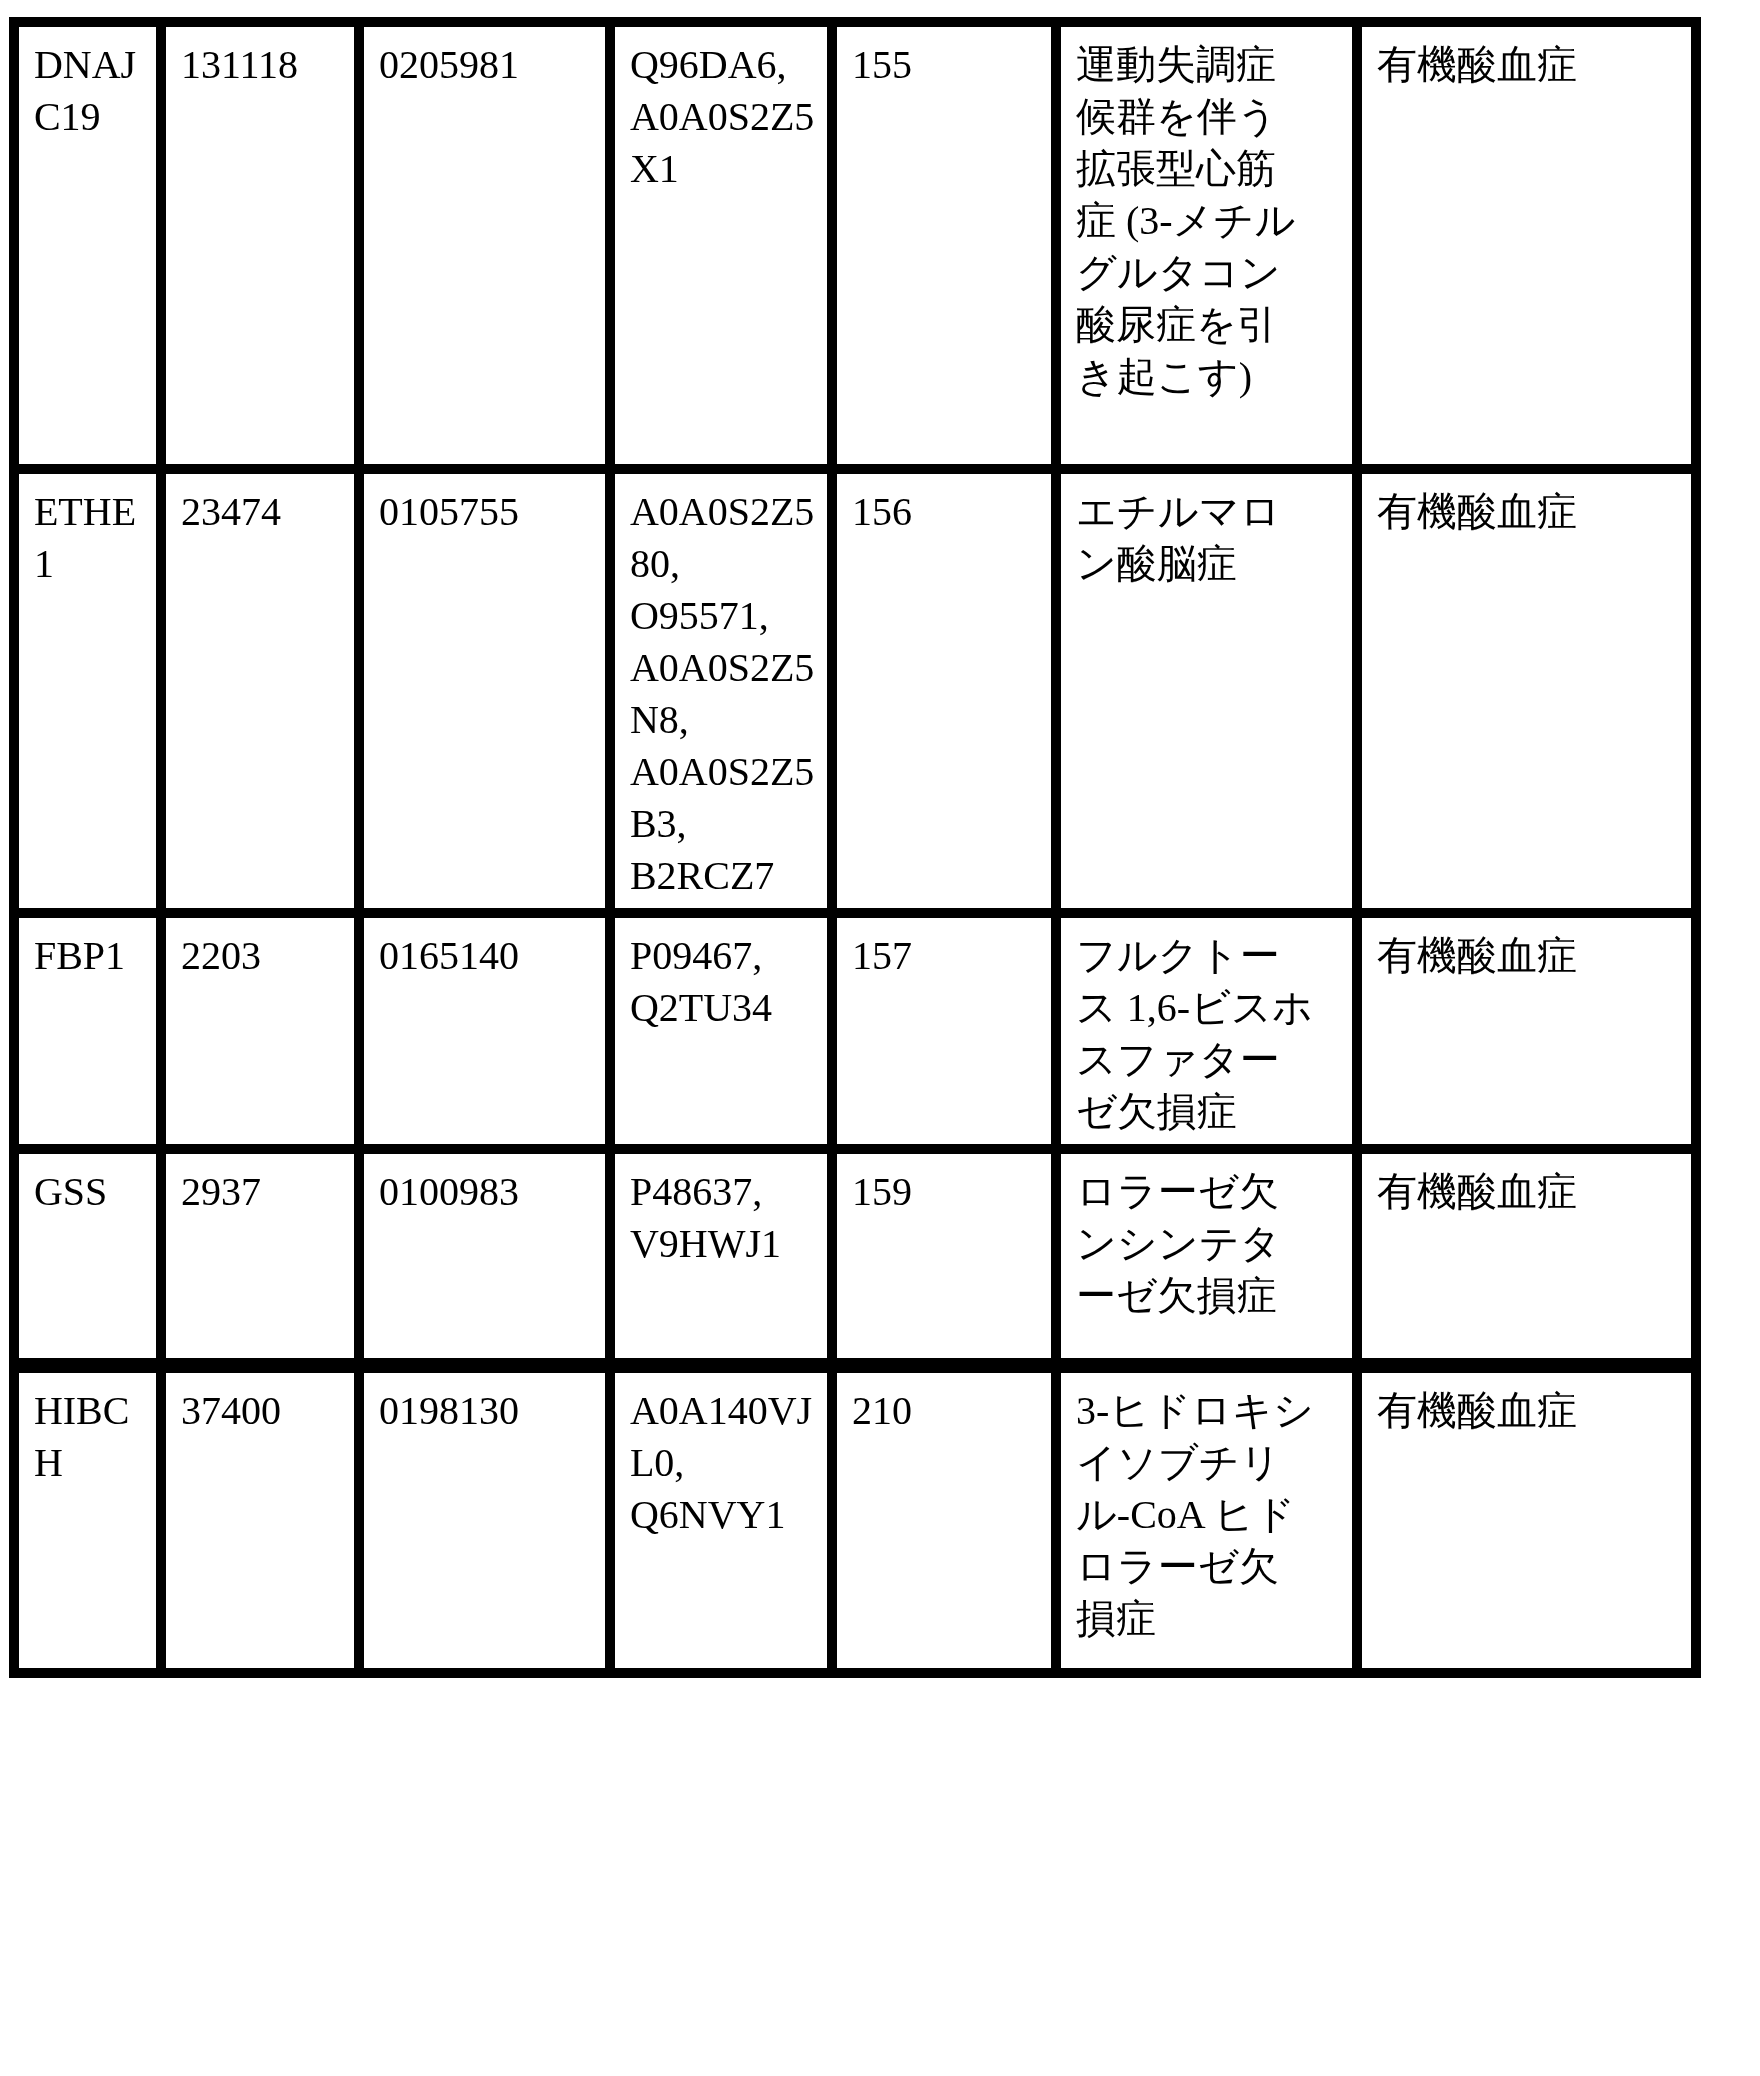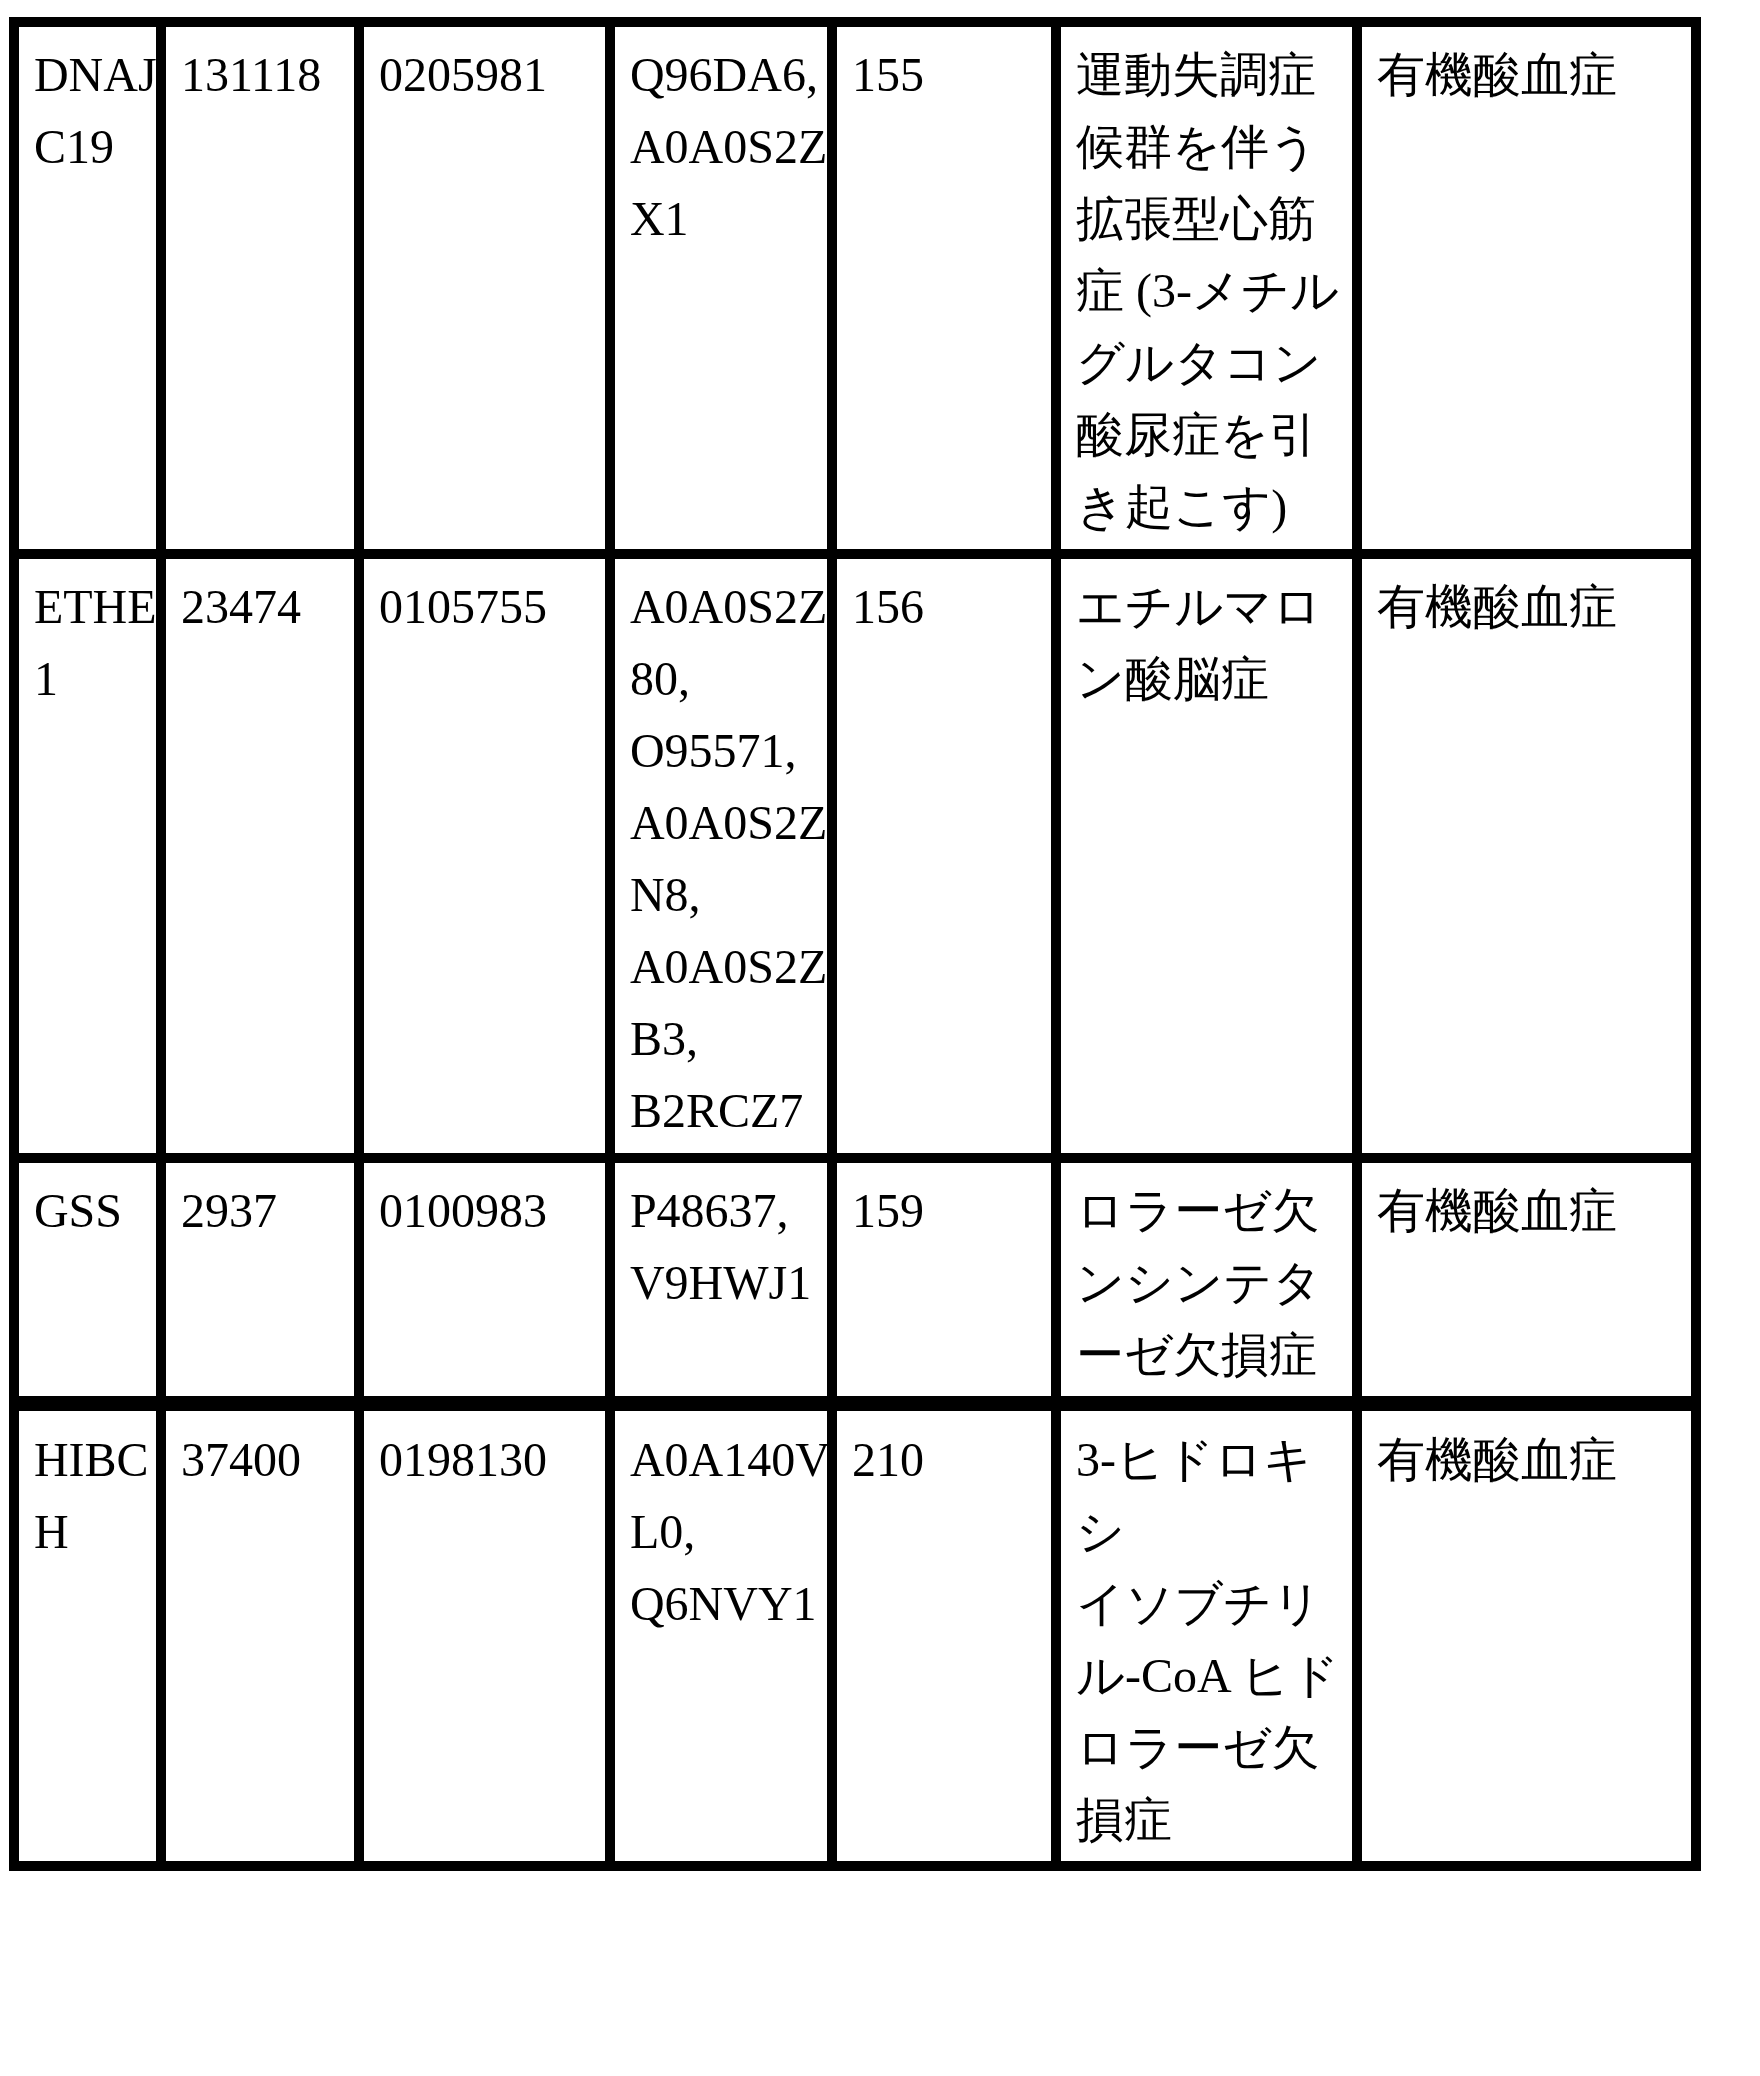--- a/index.html
+++ b/index.html
@@ -21,22 +21,22 @@
     width: 1689px;
     border-collapse: collapse;
     table-layout: fixed;
     background: #ffffff;
   }
   table.patent-table td {
     border: 10.2px solid #000000;
     vertical-align: top;
     box-sizing: border-box;
     padding: 12.3px 4.1px 5.5px 15px;
-    font-size: 48px;
-    line-height: 72px;
+    font-size: 40px;
+    line-height: 52px;
     white-space: pre-line;
     overflow: hidden;
   }
   tr.r1 td { height: 447px; }
   tr.r2 td { height: 428px; }
   tr.r3 td { height: 234px; }
   tr.r4 td { height: 350px; }
   tr.r5 td { height: 217px; }
   tr.r6 td { height: 307px; border-top-width: 15px; }
 </style>
@@ -83,20 +83,33 @@
 A0A0S2Z5
 N8,
 A0A0S2Z5
 B3,
 B2RCZ7</td>
       <td>156</td>
       <td>エチルマロ
 ン酸脳症</td>
       <td>有機酸血症</td>
     </tr>
+    <tr class="r3">
+      <td>FBP1</td>
+      <td>2203</td>
+      <td>0165140</td>
+      <td>P09467,
+Q2TU34</td>
+      <td>157</td>
+      <td>フルクトー
+ス 1,6-ビスホ
+スファター
+ゼ欠損症</td>
+      <td>有機酸血症</td>
+    </tr>
     <tr class="r5">
       <td>GSS</td>
       <td>2937</td>
       <td>0100983</td>
       <td>P48637,
 V9HWJ1</td>
       <td>159</td>
       <td>ロラーゼ欠
 ンシンテタ
 ーゼ欠損症</td>

